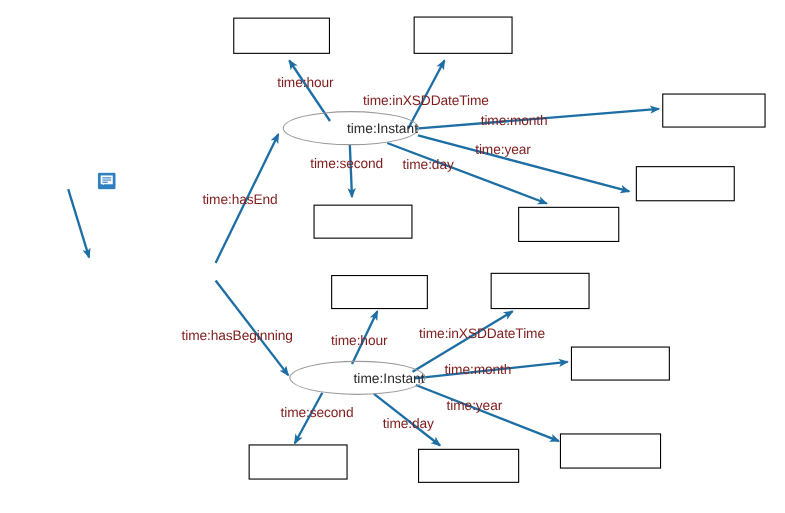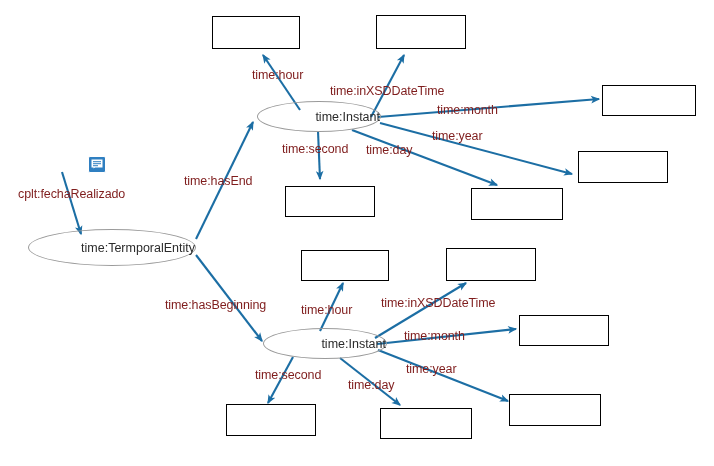--- a/index.html
+++ b/index.html
@@ -152,33 +152,29 @@
   <div class="comment-icon" style="left:88px; top:156px;">
     <svg width="12" height="11" viewBox="0 0 12 11" xmlns="http://www.w3.org/2000/svg">
       <rect x="0.5" y="0.5" width="11" height="8" fill="#ffffff"></rect>
       <path d="M2.5,9.5 L2.5,7.0 L5.5,7.0 Z" fill="#ffffff"></path>
       <rect x="2" y="2.2" width="8" height="1" fill="#2f7fc1"></rect>
       <rect x="2" y="4.2" width="8" height="1" fill="#2f7fc1"></rect>
       <rect x="2" y="6.2" width="5" height="1" fill="#2f7fc1"></rect>
     </svg>
   </div>
 
-  <div class="class-ellipse plain" style="left:28px; top:229px; width:168px; height:37px;">
-    <span>time:TermporalEntity</span>
-  </div>
 
   <div class="class-ellipse plain" style="left:257px; top:101px; width:124px; height:31px;">
     <span>time:Instant</span>
   </div>
 
   <div class="class-ellipse plain" style="left:263px; top:328px; width:124px; height:31px;">
     <span>time:Instant</span>
   </div>
 
-  <div class="edge-label" style="left:18px; top:188px;">cplt:fechaRealizado</div>
 
   <div class="edge-label" style="left:184px; top:175px;">time:hasEnd</div>
 
   <div class="edge-label" style="left:165px; top:299px;">time:hasBeginning</div>
 
   <div class="edge-label" style="left:252px; top:69px;">time:hour</div>
 
   <div class="edge-label" style="left:330px; top:85px;">time:inXSDDateTime</div>
 
   <div class="edge-label" style="left:437px; top:104px;">time:month</div>

